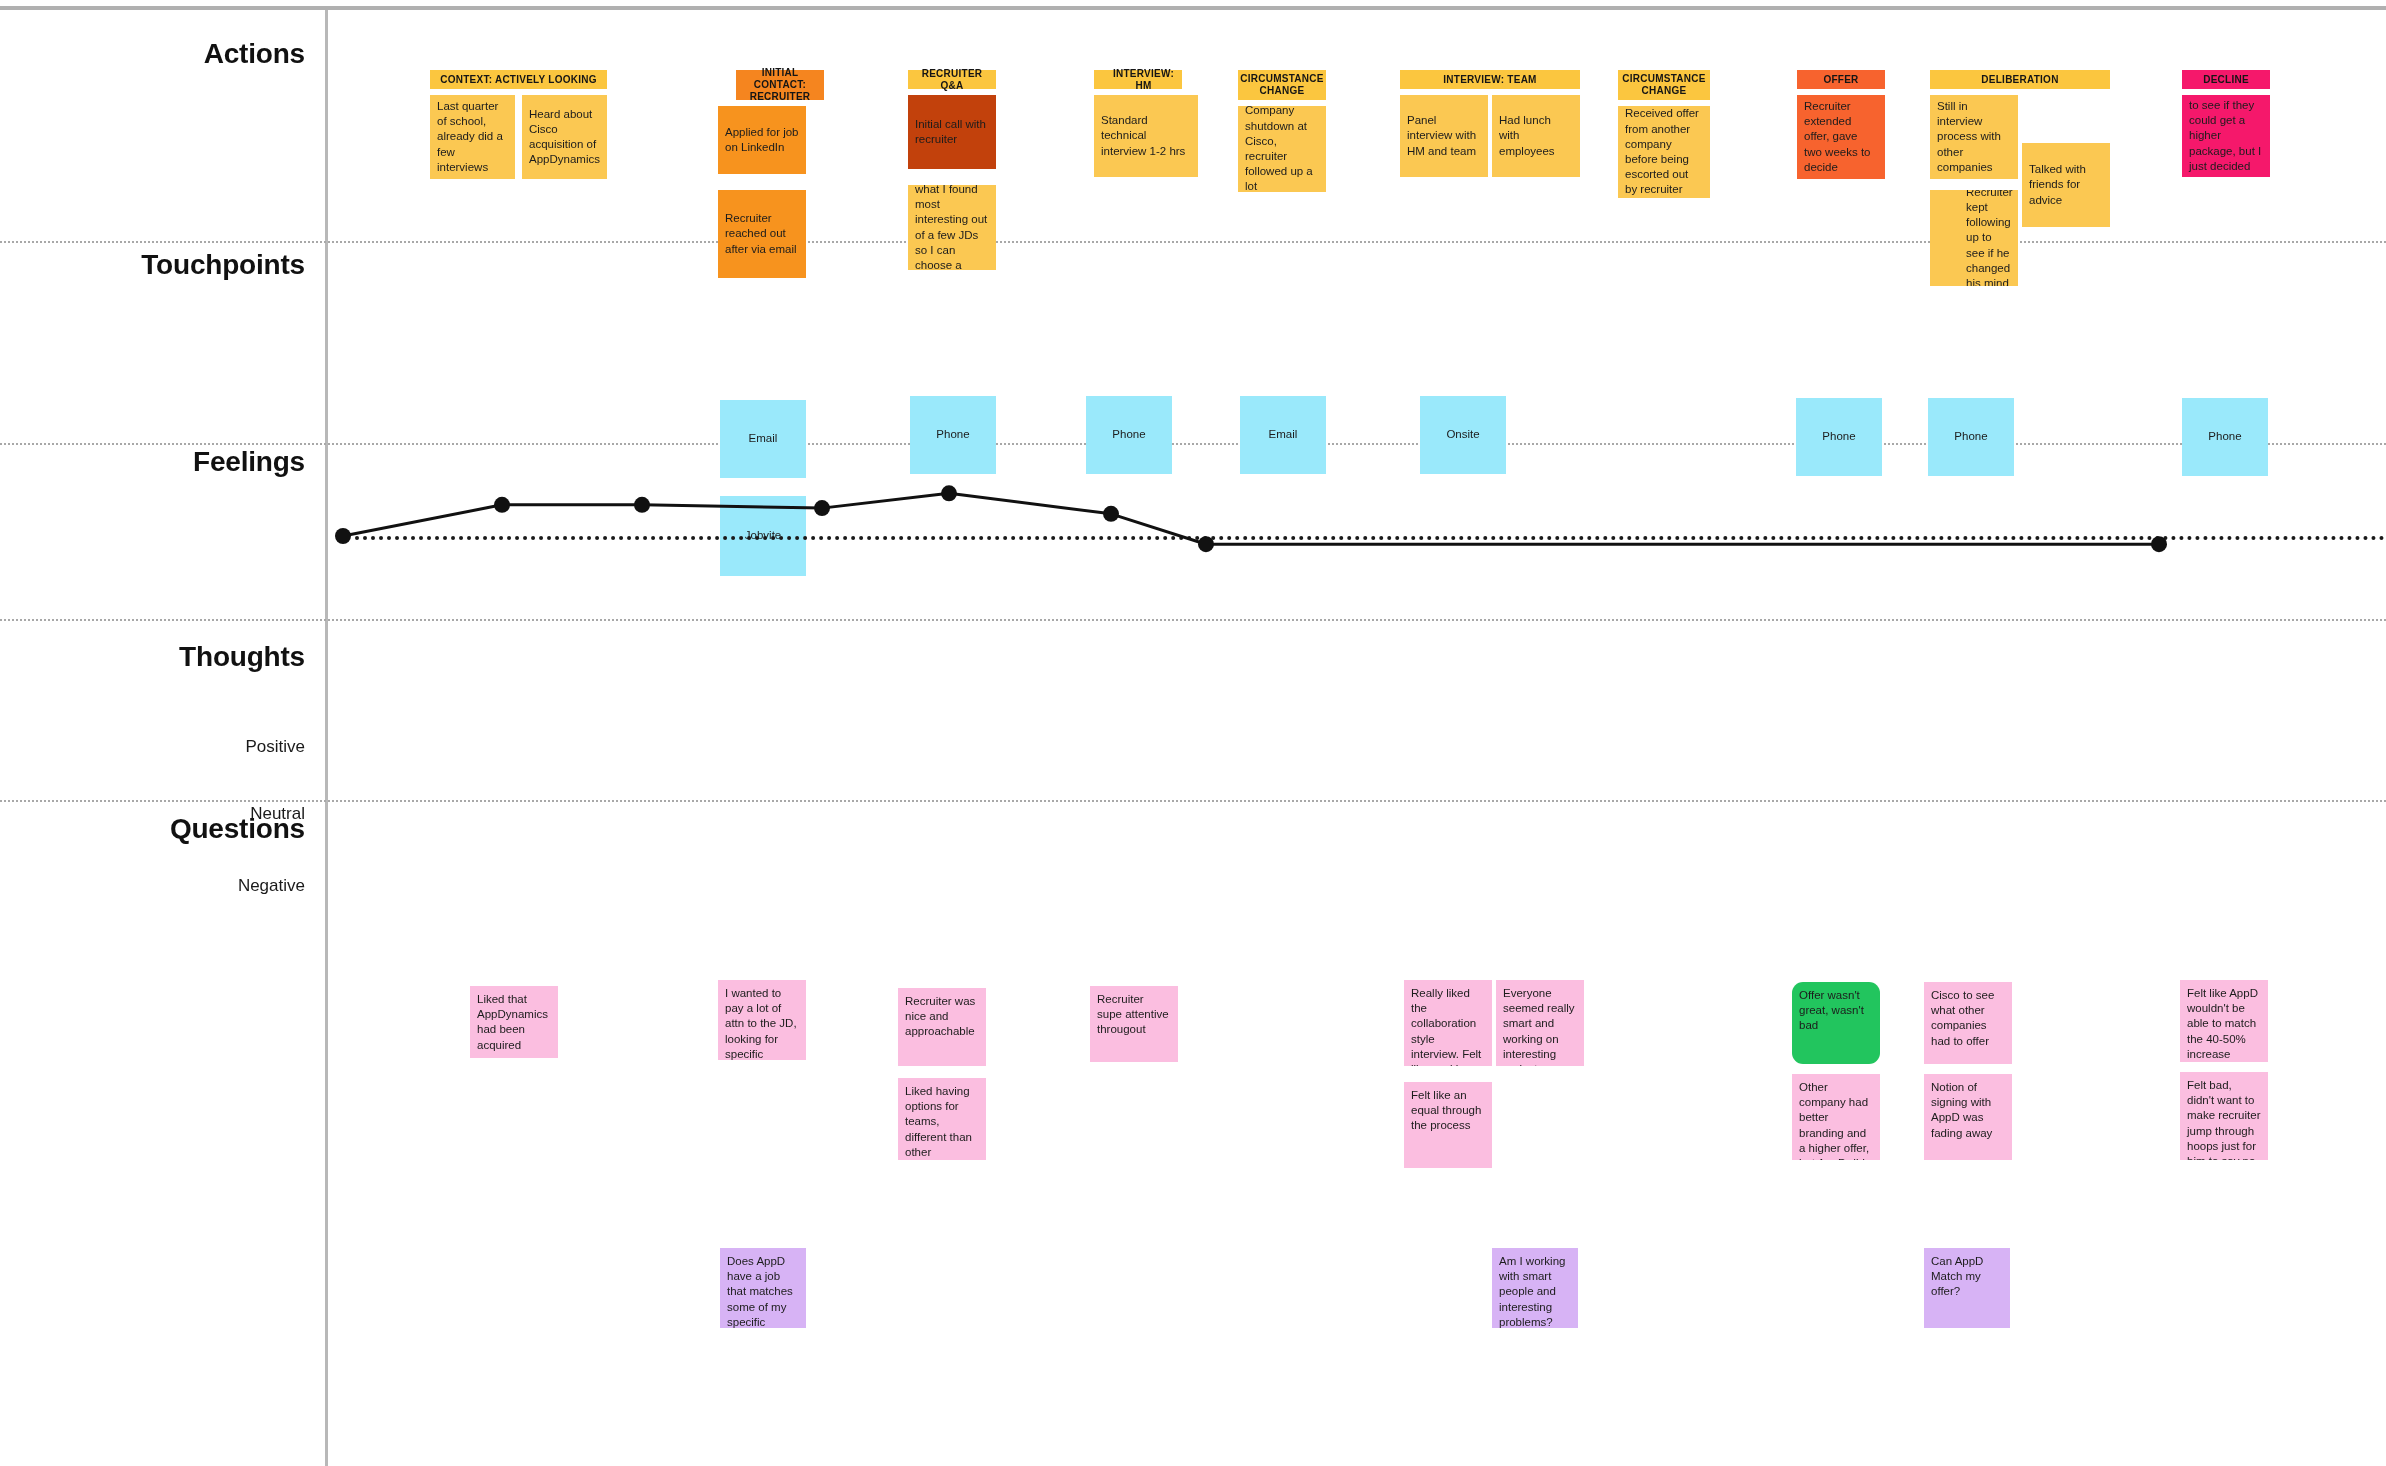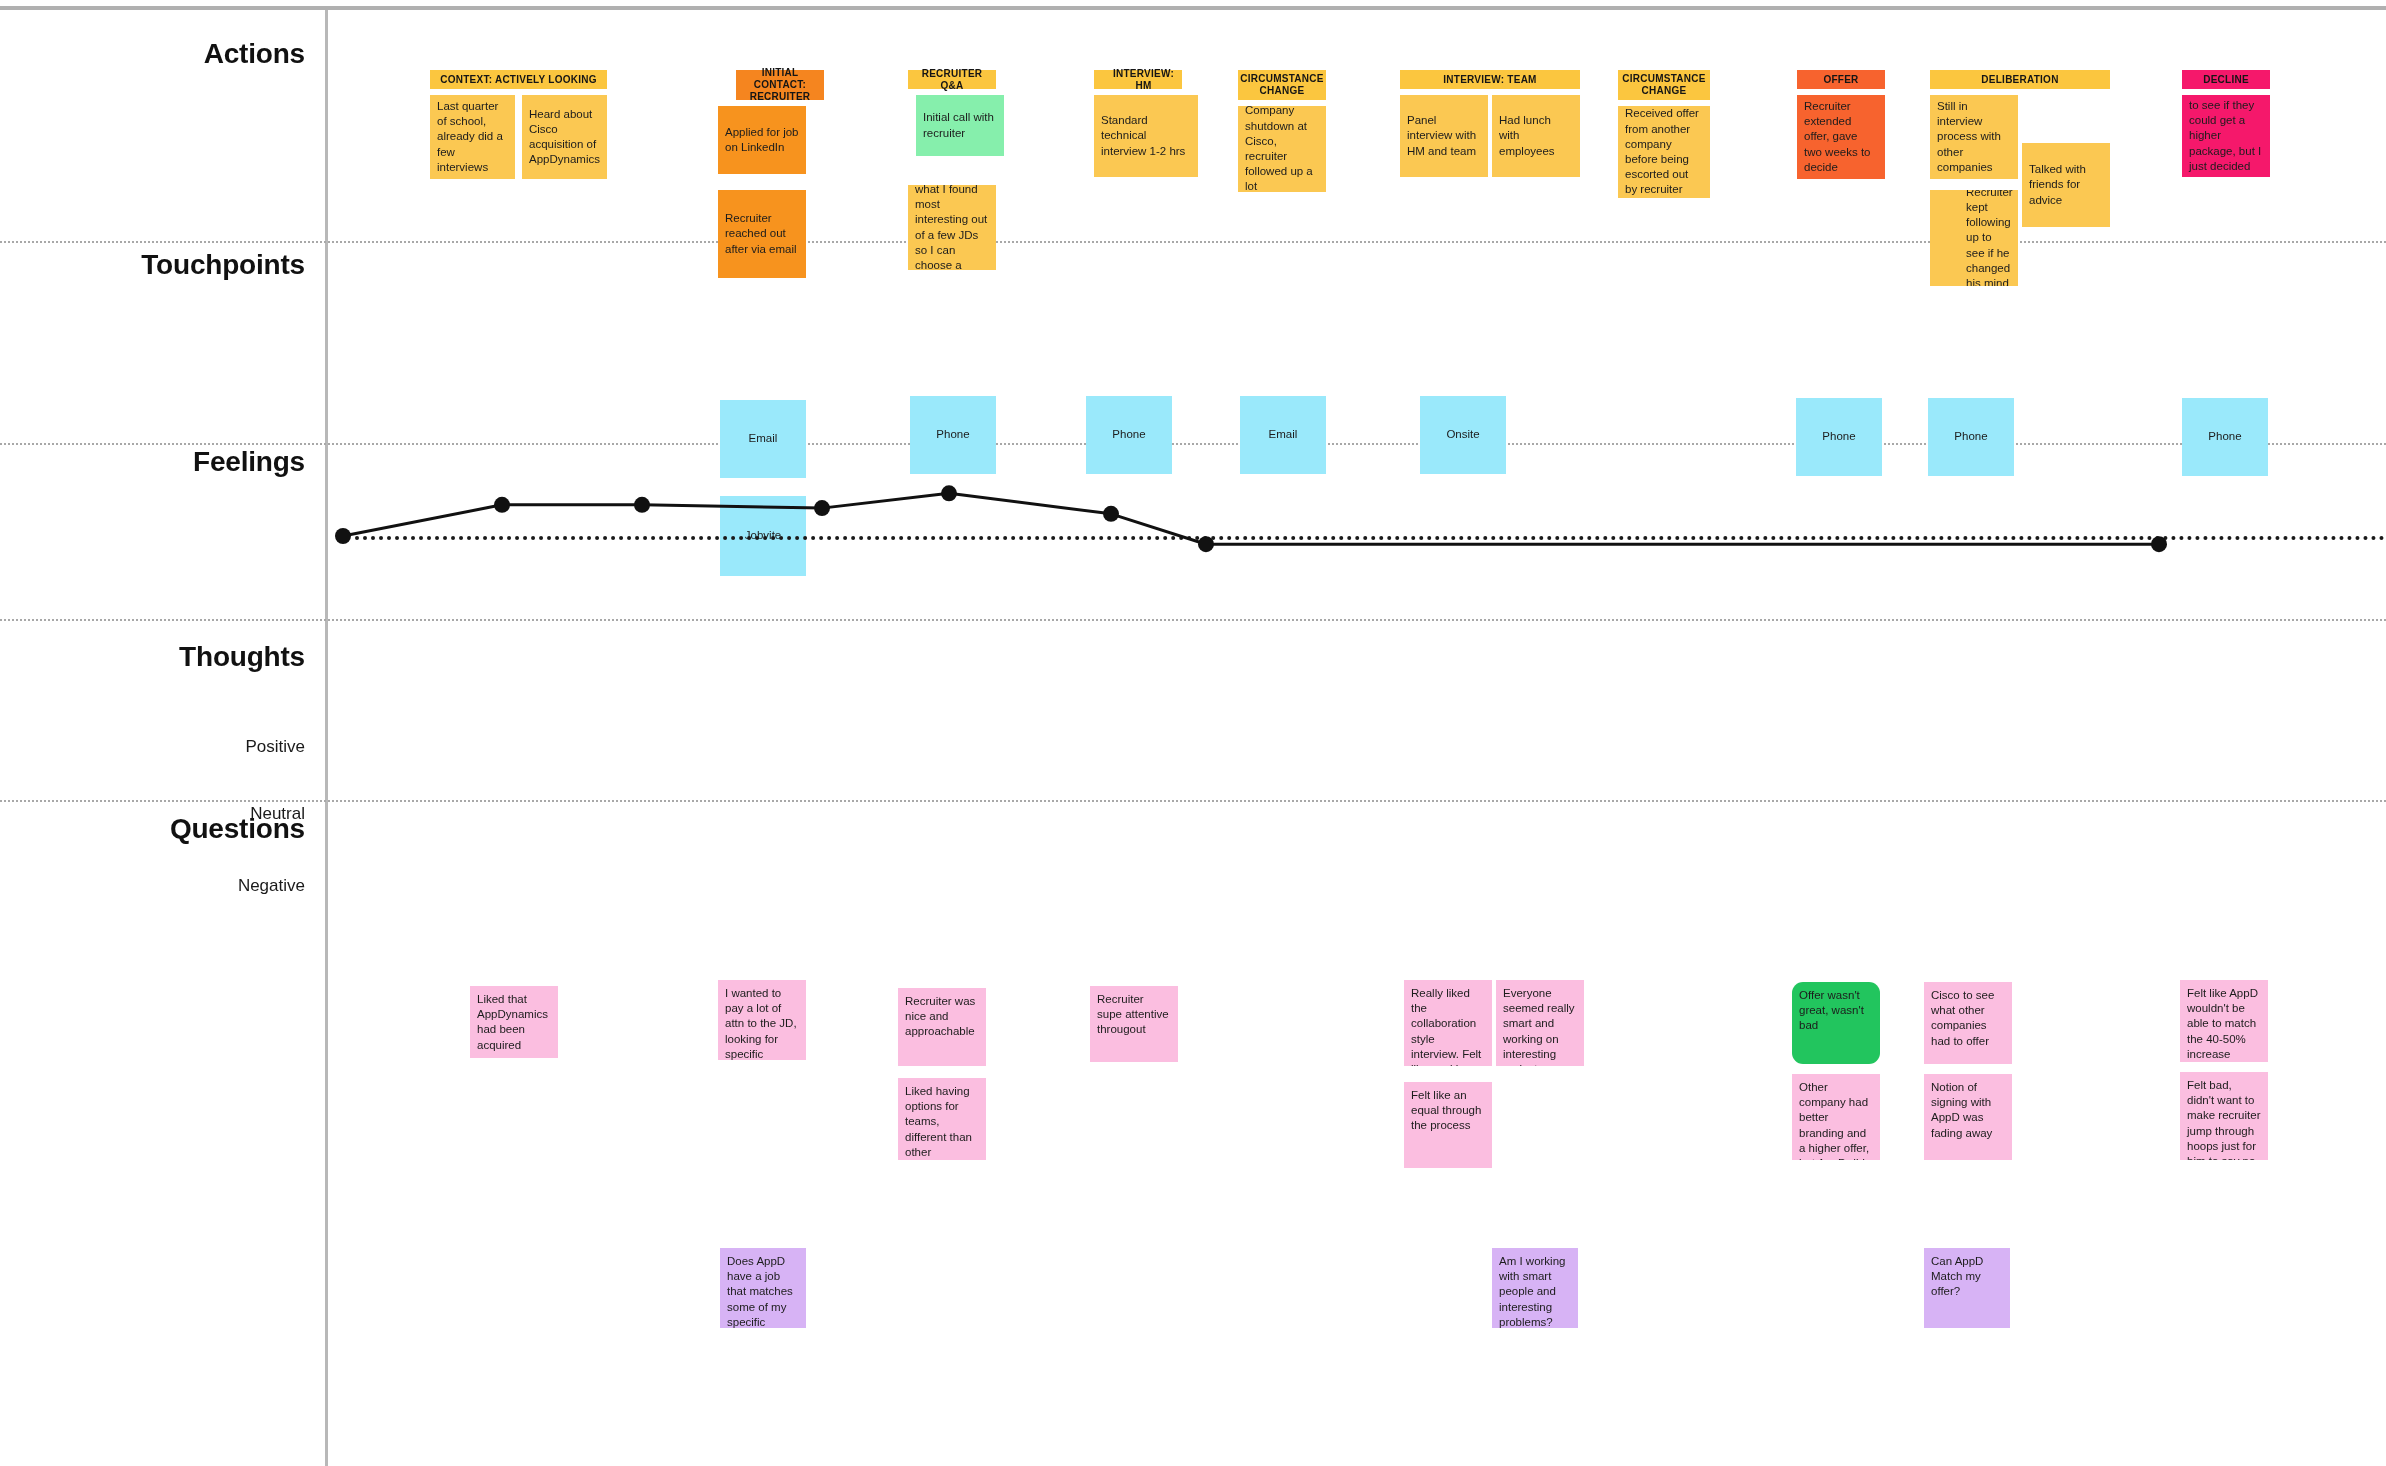--- a/index.html
+++ b/index.html
@@ -132,21 +132,21 @@
   <div class="col-header" style="left:1797px; top:70px;  width:88px;  height:19px; background:#F7632E;">OFFER</div>
   <div class="col-header" style="left:1930px; top:70px;  width:180px; height:19px; background:#FBC63F;">DELIBERATION</div>
   <div class="col-header" style="left:2182px; top:70px;  width:88px;  height:19px; background:#F5186B;">DECLINE</div>
 
   <div class="card mid-left" style="left:430px;  top:95px;  width:85px;  height:84px;  background:#FBC852;">Last quarter of school, already did a few interviews</div>
   <div class="card mid-left" style="left:522px;  top:95px;  width:85px;  height:84px;  background:#FBC852;">Heard about Cisco acquisition of AppDynamics</div>
 
   <div class="card mid-left" style="left:718px;  top:106px; width:88px;  height:68px;  background:#F7931E;">Applied for job on LinkedIn</div>
   <div class="card mid-left" style="left:718px;  top:190px; width:88px;  height:88px;  background:#F7931E;">Recruiter reached out after via email</div>
 
-  <div class="card mid-left" style="left:908px;  top:95px;  width:88px;  height:61px;  background:#86efac;margin-left:8px;">Initial call with recruiter</div>
+  <div class="card mid-left" style="left:908px;  top:95px;  width:88px;  height:74px;  background:#c2410c;">Initial call with recruiter</div>
   <div class="card mid-left" style="left:908px;  top:185px; width:88px;  height:85px;  background:#FBC852;">Asked me what I found most interesting out of a few JDs so I can choose a team</div>
 
   <div class="card mid-left" style="left:1094px; top:95px;  width:104px;  height:82px;  background:#FBC852;">Standard technical interview 1-2 hrs</div>
 
   <div class="card mid-left" style="left:1238px; top:106px; width:88px;  height:86px;  background:#FBC852;">Company shutdown at Cisco, recruiter followed up a lot</div>
 
   <div class="card mid-left" style="left:1400px; top:95px;  width:88px;  height:82px;  background:#FBC852;">Panel interview with HM and team</div>
   <div class="card mid-left" style="left:1492px; top:95px;  width:88px;  height:82px;  background:#FBC852;">Had lunch with employees</div>
 
   <div class="card mid-left" style="left:1618px; top:106px; width:92px;  height:92px;  background:#FBC852;">Received offer from another company before being escorted out by recruiter</div>

